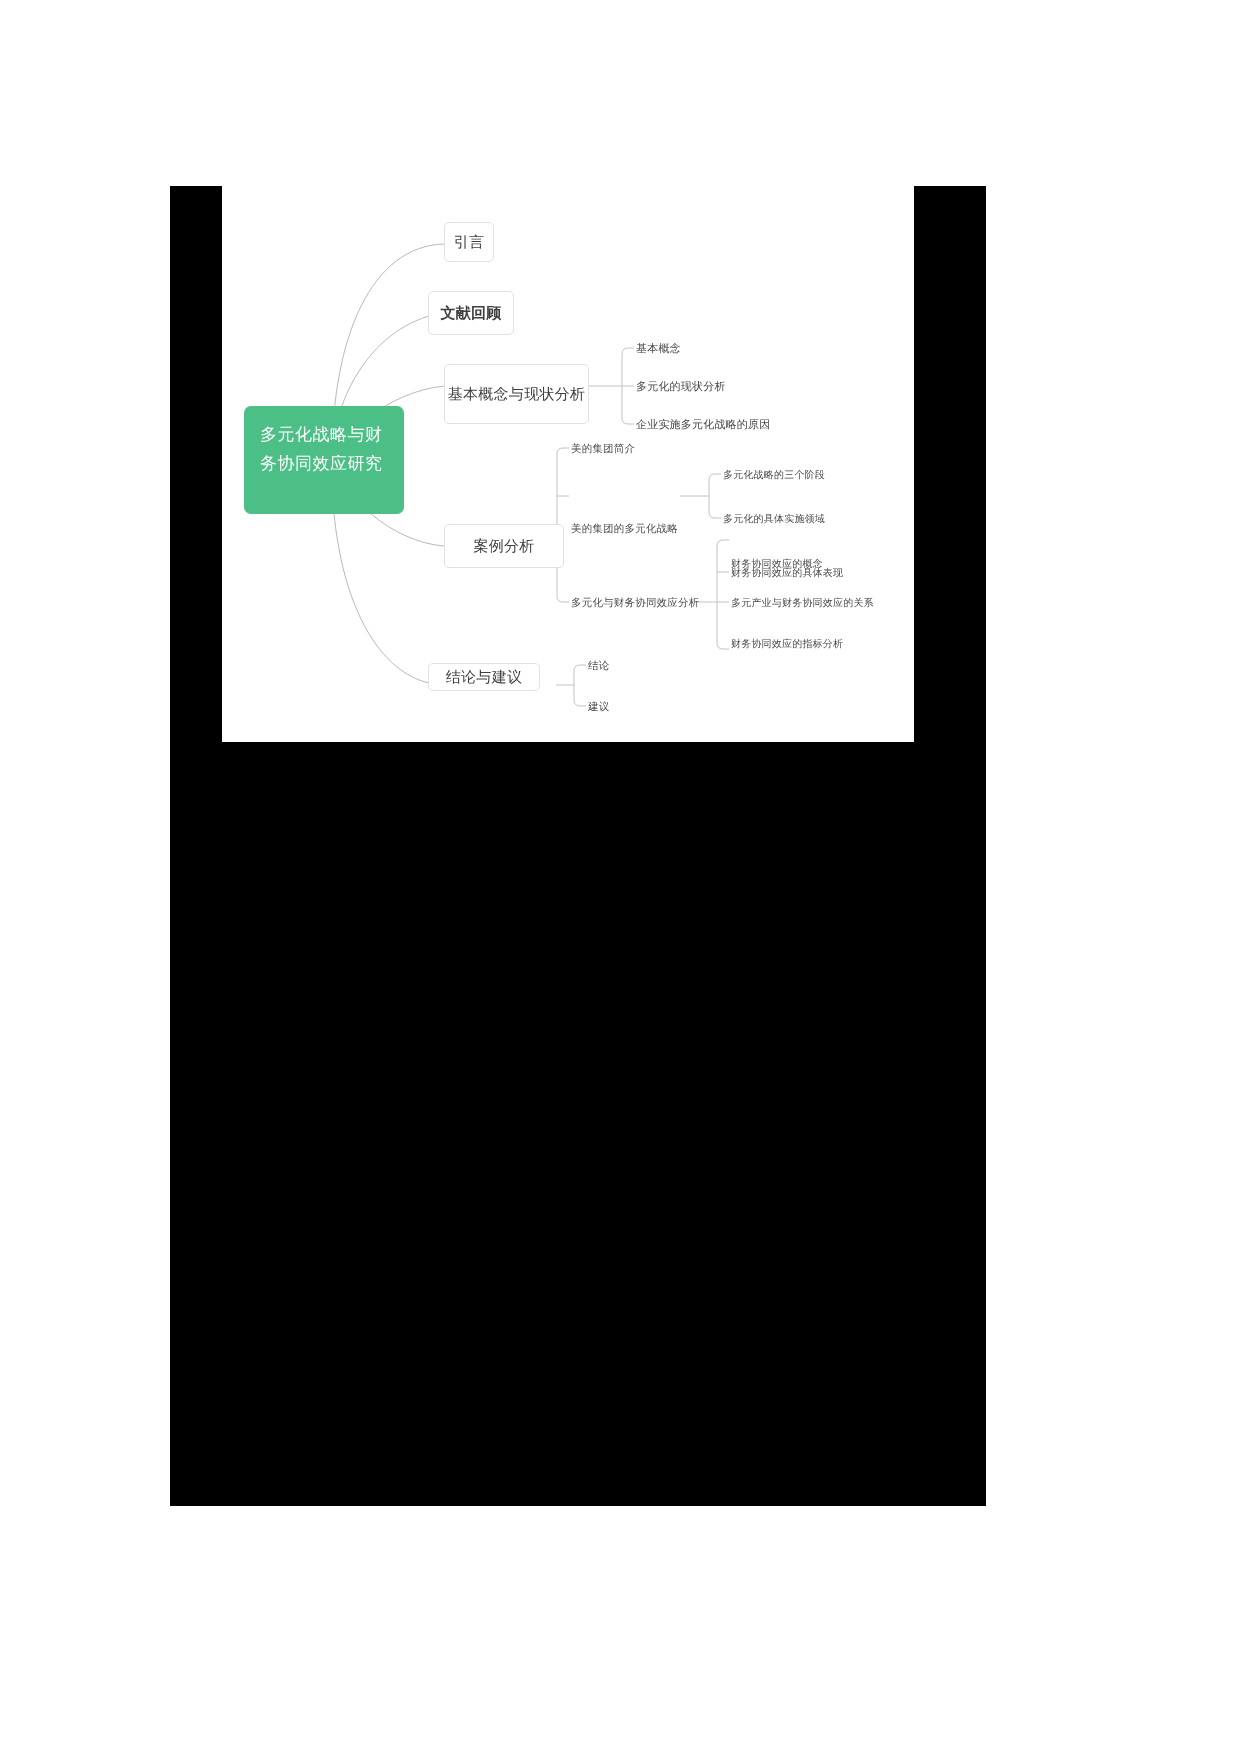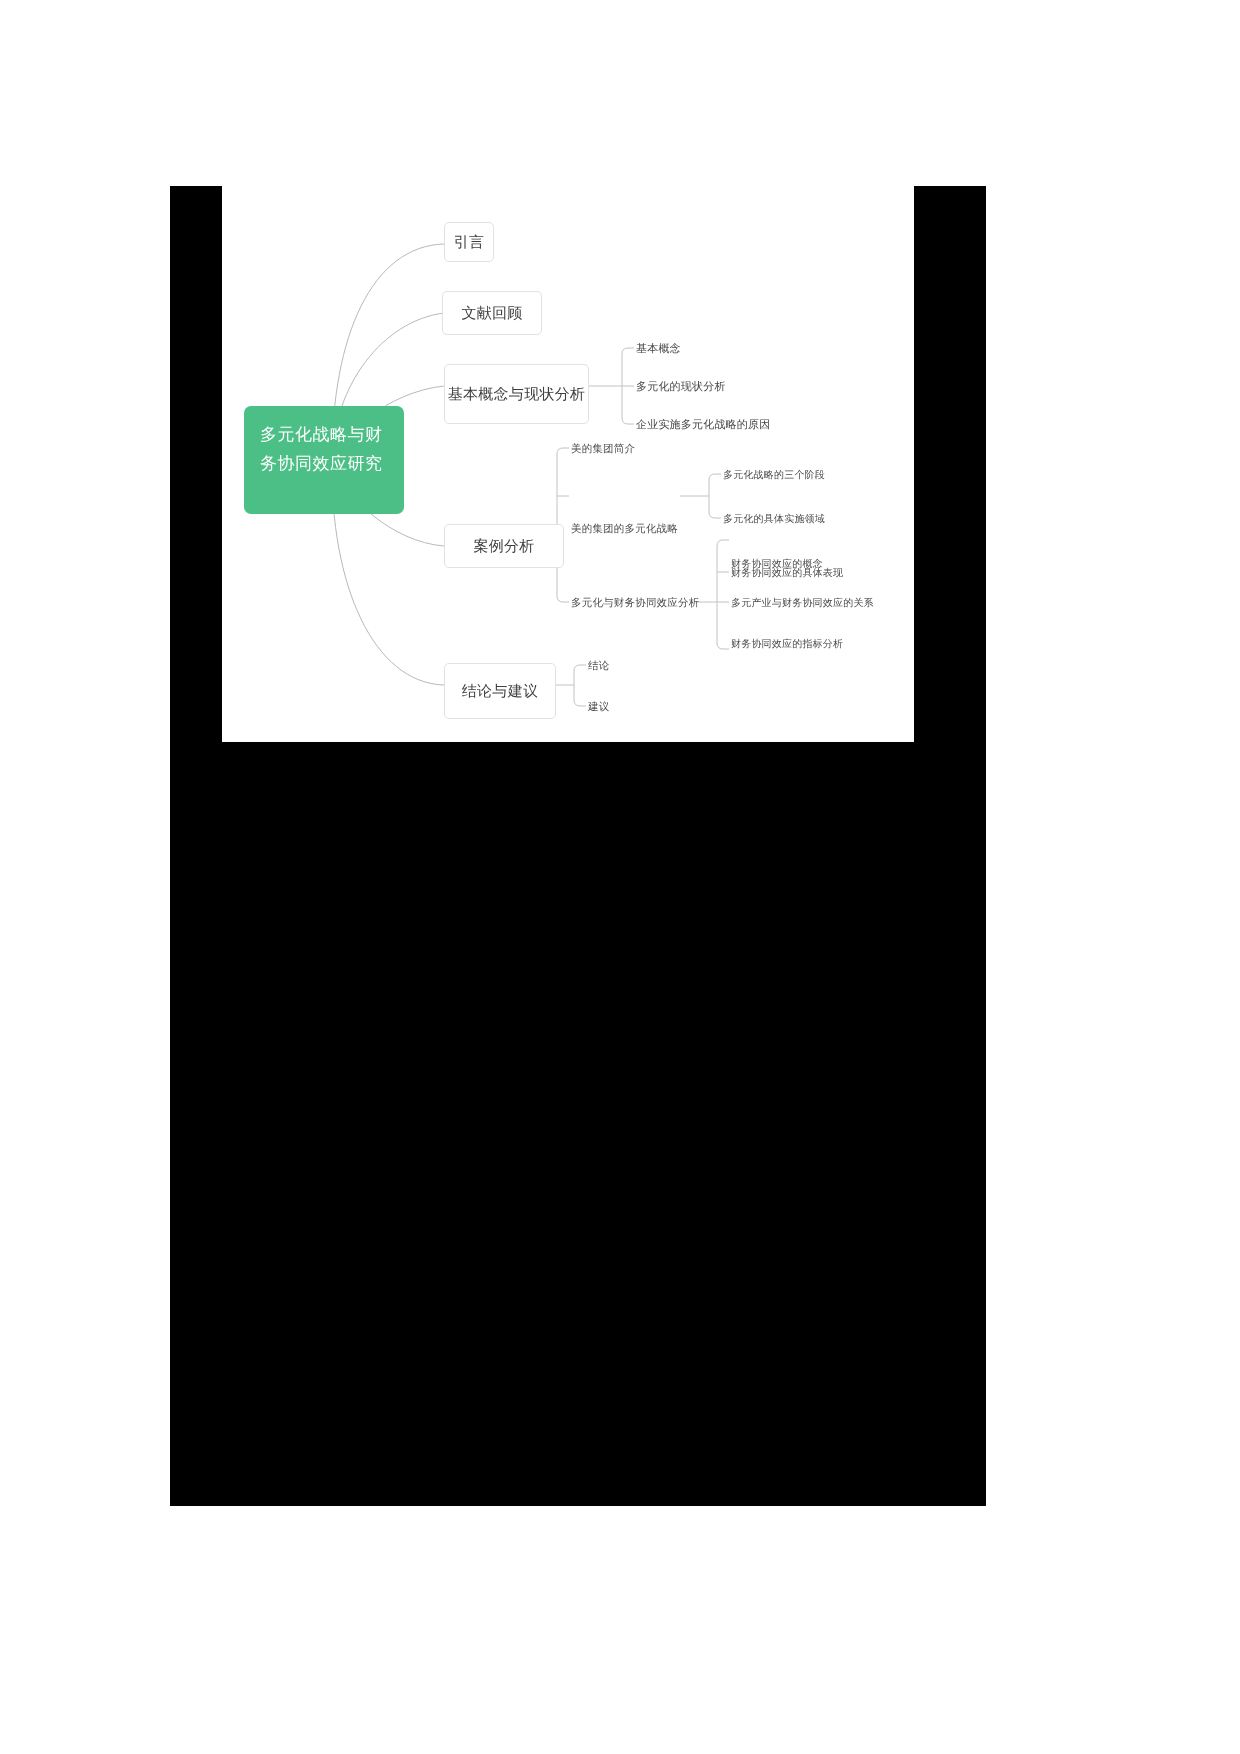--- a/index.html
+++ b/index.html
@@ -153,33 +153,33 @@
   </svg>
 
   <div class="node" id="root-node">
     <span>多元化战略与财务协同效应研究</span>
   </div>
 
   <div class="node l1" style="left:222px; top:36px; width:50px; height:40px;">
     <span>引言</span>
   </div>
 
-  <div class="node l1" style="left:220px; top:105px; width:100px; height:44px;">
+  <div class="node l1" style="left:206px; top:105px; width:86px; height:44px;font-weight:bold;">
     <span>文献回顾</span>
   </div>
 
   <div class="node l1" style="left:222px; top:178px; width:145px; height:60px;">
     <span>基本概念与现状分析</span>
   </div>
 
   <div class="node l1" style="left:222px; top:338px; width:120px; height:44px;">
     <span>案例分析</span>
   </div>
 
-  <div class="node l1" style="left:222px; top:477px; width:112px; height:56px;">
+  <div class="node l1" style="left:206px; top:477px; width:112px; height:28px;">
     <span>结论与建议</span>
   </div>
 
   <div class="node l2b" style="left:414px; top:156px;">
     <span>基本概念</span>
   </div>
   <div class="node l2b" style="left:414px; top:194px;">
     <span>多元化的现状分析</span>
   </div>
   <div class="node l2b" style="left:414px; top:232px;">

